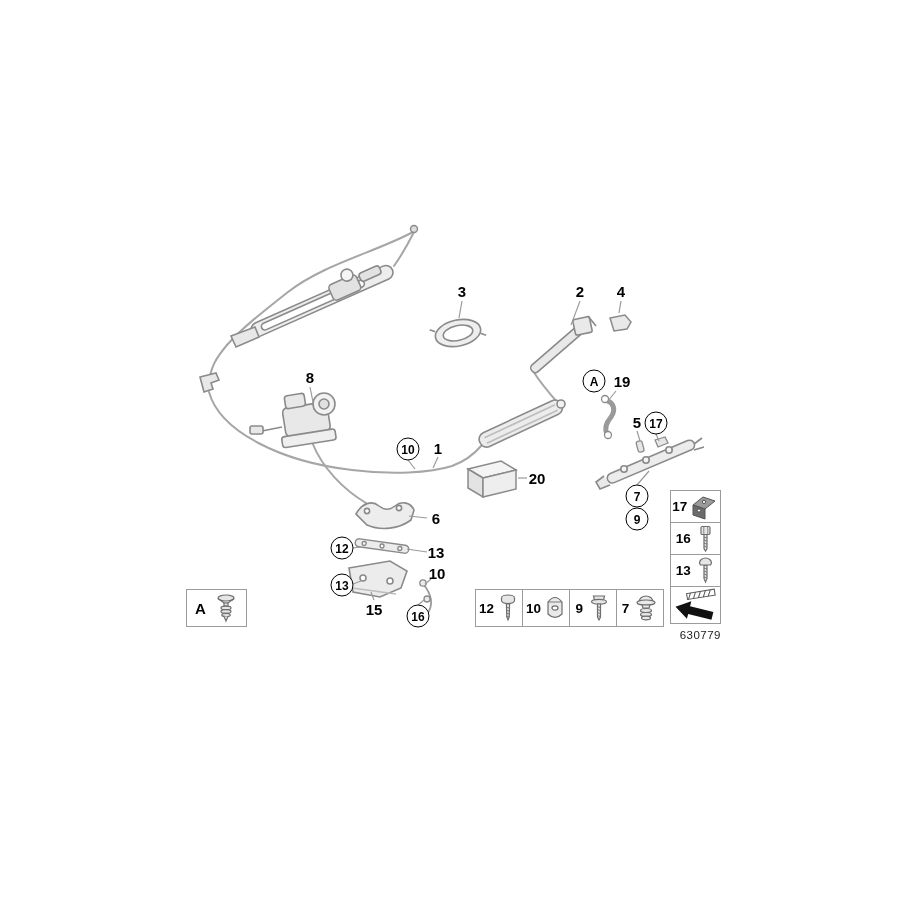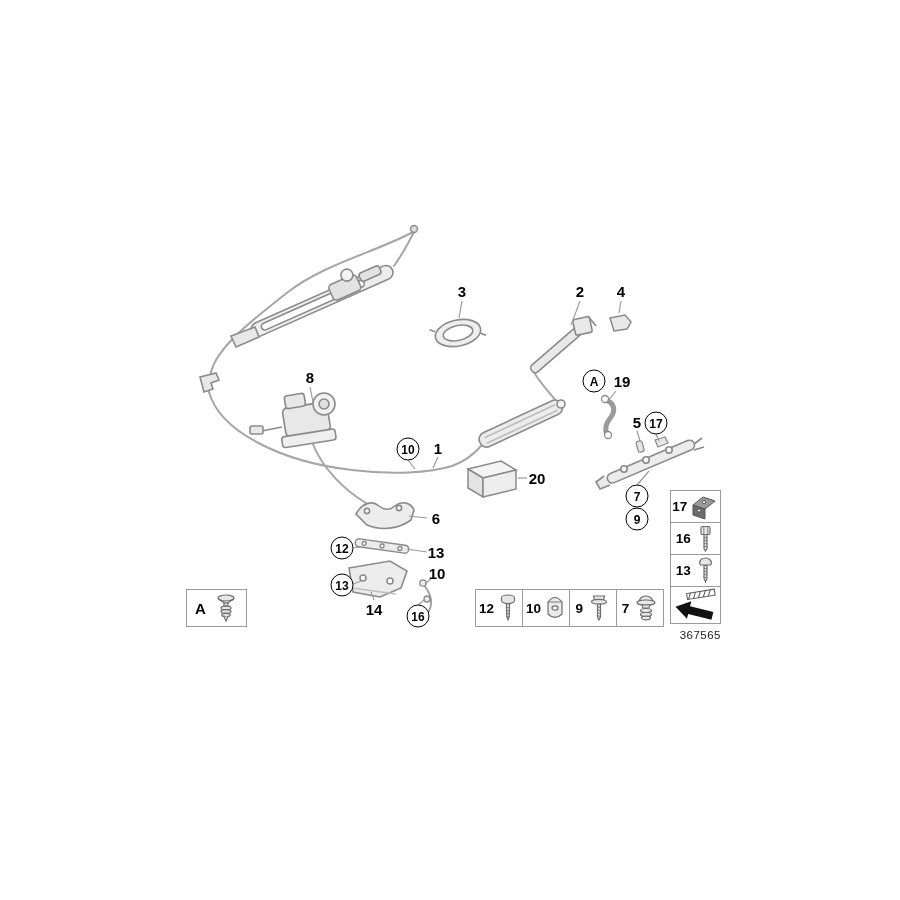--- a/index.html
+++ b/index.html
@@ -182,21 +182,21 @@
   <div class="co plain" style="left:580px;top:291px">2</div>
   <div class="co plain" style="left:621px;top:291px">4</div>
   <div class="co plain" style="left:310px;top:377px">8</div>
   <div class="co plain" style="left:622px;top:381px">19</div>
   <div class="co plain" style="left:438px;top:448px">1</div>
   <div class="co plain" style="left:637px;top:422px">5</div>
   <div class="co plain" style="left:537px;top:478px">20</div>
   <div class="co plain" style="left:436px;top:518px">6</div>
   <div class="co plain" style="left:436px;top:552px">13</div>
   <div class="co plain" style="left:437px;top:573px">10</div>
-  <div class="co plain" style="left:374px;top:609px">14</div>
+  <div class="co plain" style="left:374px;top:609px">15</div>
 
   <div class="co circ" style="left:594px;top:381px">A</div>
   <div class="co circ" style="left:408px;top:449px">10</div>
   <div class="co circ" style="left:656px;top:423px">17</div>
   <div class="co circ" style="left:637px;top:496px">7</div>
   <div class="co circ" style="left:637px;top:519px">9</div>
   <div class="co circ" style="left:342px;top:548px">12</div>
   <div class="co circ" style="left:342px;top:585px">13</div>
   <div class="co circ" style="left:418px;top:616px">16</div>
 
@@ -302,15 +302,15 @@
           <polygon points="14,4 42,4 42,10 14,10"></polygon>
           <path d="M18,4 l-3,6 M23,4 l-3,6 M28,4 l-3,6 M33,4 l-3,6 M38,4 l-3,6"></path>
         </g>
         <g transform="rotate(14 20 24)">
           <polygon points="2,24 16,15 16,20 40,20 40,28 16,28 16,33" fill="#111111"></polygon>
         </g>
       </svg>
     </div>
   </div>
 
-  <div class="partnum">367565</div>
+  <div class="partnum">630779</div>
 
 </div>
 
 </body></html>

